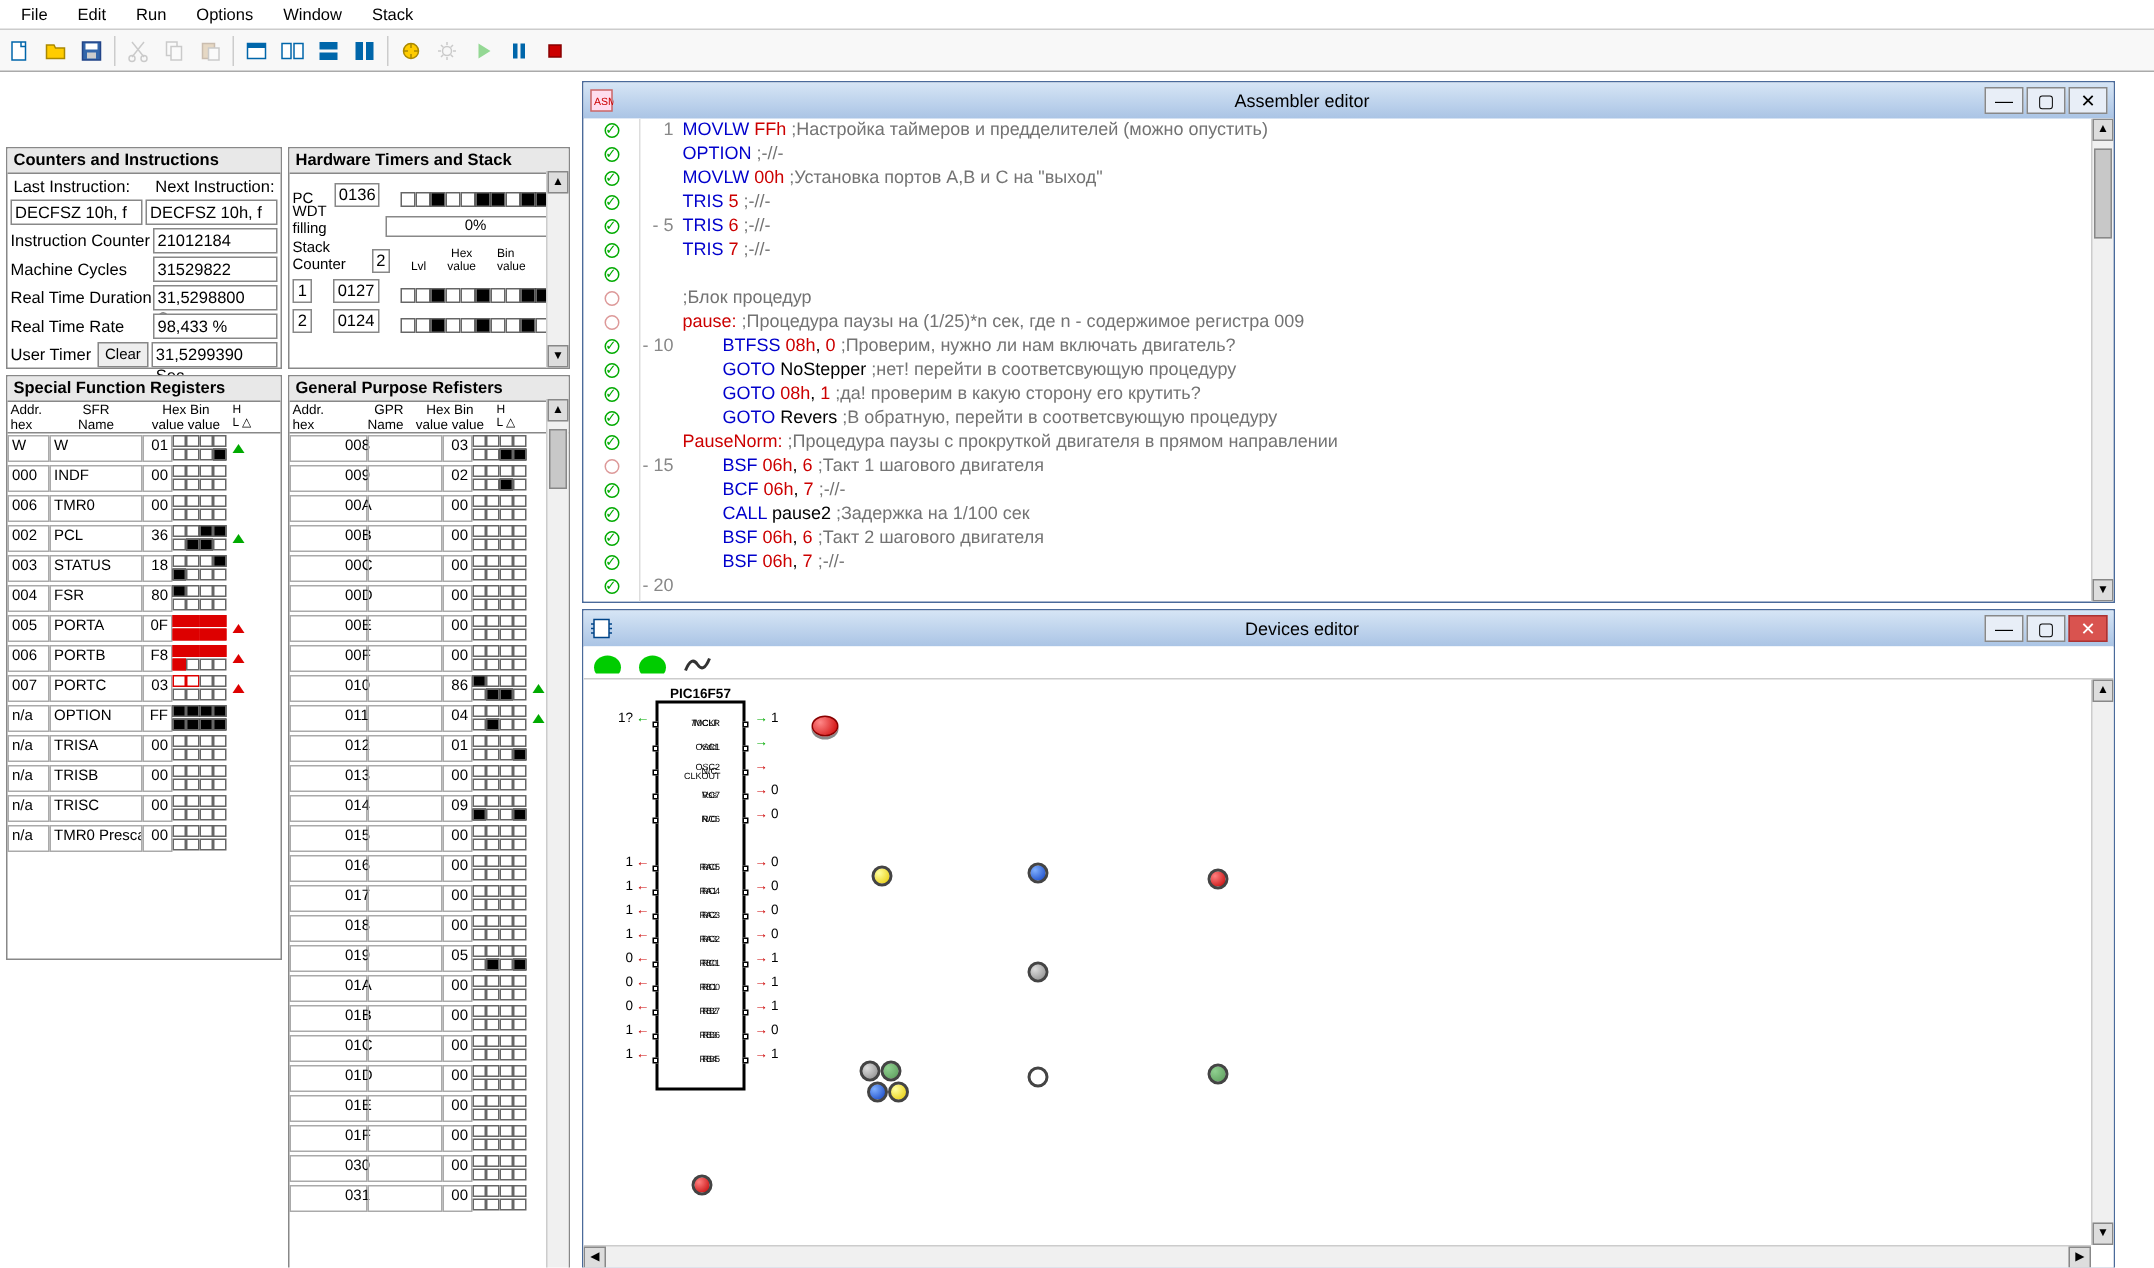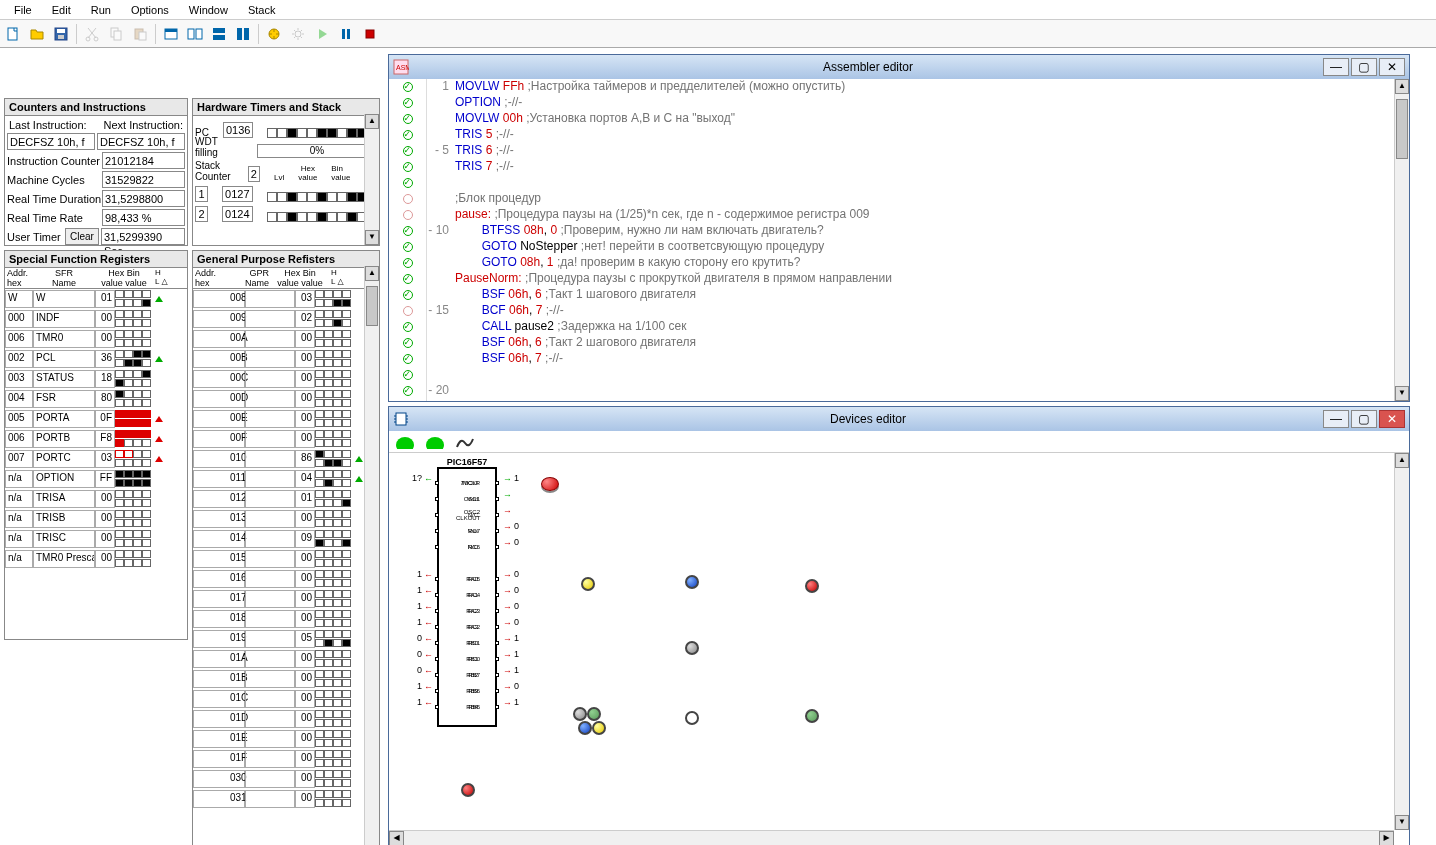--- a/index.html
+++ b/index.html
@@ -1142,20 +1142,21 @@
           <div class="crow"><span class="kw-op">MOVLW</span> <span class="kw-hex">00h</span> <span class="kw-cmt">;Установка портов A,B и C на "выход"</span></div>
           <div class="crow"><span class="kw-op">TRIS</span> <span class="kw-num">5</span> <span class="kw-cmt">;-//-</span></div>
           <div class="crow"><span class="kw-op">TRIS</span> <span class="kw-num">6</span> <span class="kw-cmt">;-//-</span></div>
           <div class="crow"><span class="kw-op">TRIS</span> <span class="kw-num">7</span> <span class="kw-cmt">;-//-</span></div>
           <div class="crow"></div>
           <div class="crow"><span class="kw-cmt">;Блок процедур</span></div>
           <div class="crow"><span class="kw-lbl">pause:</span> <span class="kw-cmt">;Процедура паузы на (1/25)*n сек, где n - содержимое регистра 009</span></div>
           <div class="crow">        <span class="kw-op">BTFSS</span> <span class="kw-hex">08h</span>, <span class="kw-num">0</span> <span class="kw-cmt">;Проверим, нужно ли нам включать двигатель?</span></div>
           <div class="crow">        <span class="kw-op">GOTO</span> <span class="kw-id">NoStepper</span> <span class="kw-cmt">;нет! перейти в соответсвующую процедуру</span></div>
           <div class="crow">        <span class="kw-op">GOTO</span> <span class="kw-hex">08h</span>, <span class="kw-num">1</span> <span class="kw-cmt">;да! проверим в какую сторону его крутить?</span></div>
+          <div class="crow">        <span class="kw-op">GOTO</span> <span class="kw-id">Revers</span> <span class="kw-cmt">;В обратную, перейти в соответсвующую процедуру</span></div>
           <div class="crow"><span class="kw-lbl">PauseNorm:</span> <span class="kw-cmt">;Процедура паузы с прокруткой двигателя в прямом направлении</span></div>
           <div class="crow">        <span class="kw-op">BSF</span> <span class="kw-hex">06h</span>, <span class="kw-num">6</span> <span class="kw-cmt">;Такт 1 шагового двигателя</span></div>
           <div class="crow">        <span class="kw-op">BCF</span> <span class="kw-hex">06h</span>, <span class="kw-num">7</span> <span class="kw-cmt">;-//-</span></div>
           <div class="crow">        <span class="kw-op">CALL</span> <span class="kw-id">pause2</span> <span class="kw-cmt">;Задержка на 1/100 сек</span></div>
           <div class="crow">        <span class="kw-op">BSF</span> <span class="kw-hex">06h</span>, <span class="kw-num">6</span> <span class="kw-cmt">;Такт 2 шагового двигателя</span></div>
           <div class="crow">        <span class="kw-op">BSF</span> <span class="kw-hex">06h</span>, <span class="kw-num">7</span> <span class="kw-cmt">;-//-</span></div>
         </div>
     <div class="asm-scroll">
           <div class="scroll-btn" style="top:0">▲</div>
           <div class="scroll-thumb" style="height:60px"></div>

